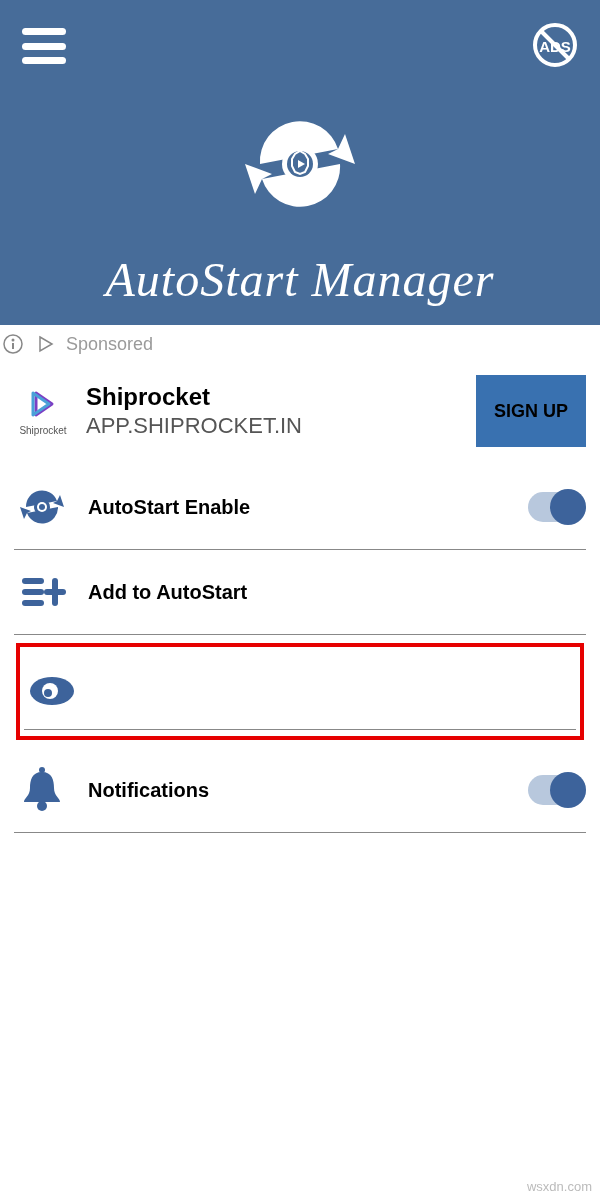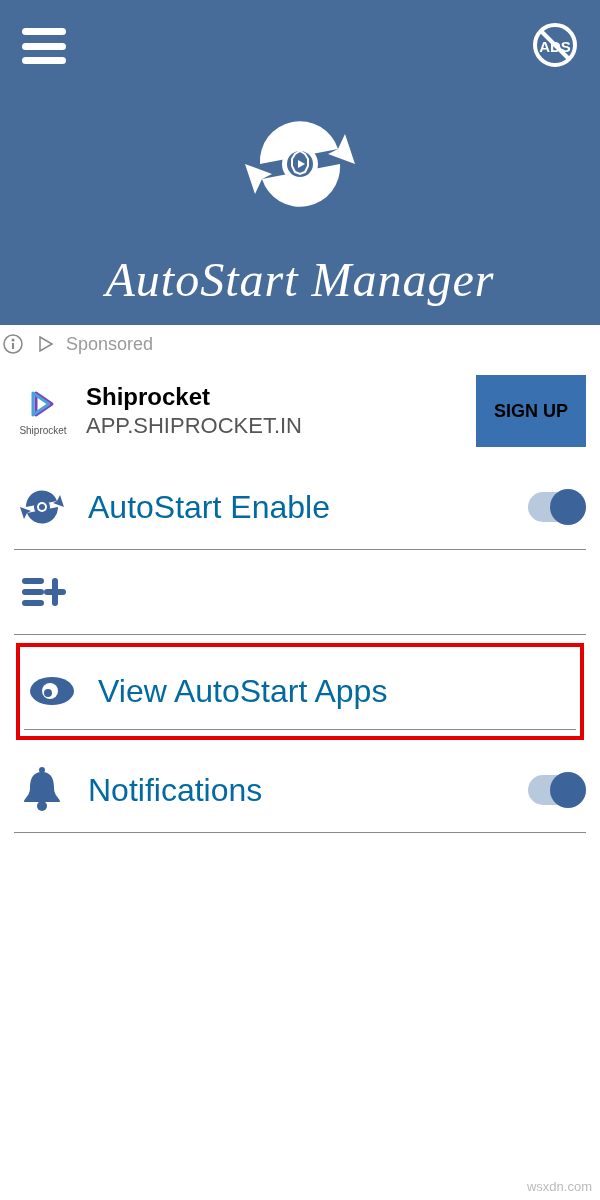--- a/index.html
+++ b/index.html
@@ -128,22 +128,23 @@
     .menu-item-icon {
       width: 56px;
       height: 56px;
       display: flex;
       align-items: center;
       justify-content: center;
       flex-shrink: 0;
     }
     .menu-item-label {
       flex: 1;
-      font-size: 32px;
-      color: #0369a1;
+      font-size: 20px;
+      color: #000000;
+      font-weight: bold;
     }
     .toggle {
       width: 58px;
       height: 30px;
       background: #b8c8dd;
       border-radius: 15px;
       position: relative;
       cursor: pointer;
     }
     .toggle::after {
@@ -247,32 +248,32 @@
   <div class="menu-item">
     <div class="menu-item-icon">
       <svg viewBox="0 0 56 56">
         <rect x="8" y="14" width="22" height="6" rx="3" fill="#3d639b"></rect>
         <rect x="8" y="25" width="22" height="6" rx="3" fill="#3d639b"></rect>
         <rect x="8" y="36" width="22" height="6" rx="3" fill="#3d639b"></rect>
         <rect x="38" y="14" width="6" height="28" rx="3" fill="#3d639b"></rect>
         <rect x="30" y="25" width="22" height="6" rx="3" fill="#3d639b"></rect>
       </svg>
     </div>
+    <span class="menu-item-label">Add to AutoStart</span>
   </div>
 
   <div class="highlight-box">
     <div class="menu-item" style="border-bottom:1px solid #888;">
       <div class="menu-item-icon">
         <svg viewBox="0 0 56 56">
           <ellipse cx="28" cy="28" rx="22" ry="14" fill="#3d639b"></ellipse>
           <circle cx="26" cy="28" r="8" fill="#ffffff"></circle>
           <circle cx="24" cy="30" r="4" fill="#3d639b"></circle>
         </svg>
       </div>
-      <span class="menu-item-label">View AutoStart Apps</span>
     </div>
   </div>
 
   <div class="menu-item">
     <div class="menu-item-icon">
       <svg viewBox="0 0 56 56">
         <path d="M 28 10 C 18 10 16 18 16 26 C 16 34 10 36 10 40 L 46 40 C 46 36 40 34 40 26 C 40 18 38 10 28 10 Z" fill="#3d639b"></path>
         <circle cx="28" cy="44" r="5" fill="#3d639b"></circle>
         <circle cx="28" cy="8" r="3" fill="#3d639b"></circle>
       </svg>

